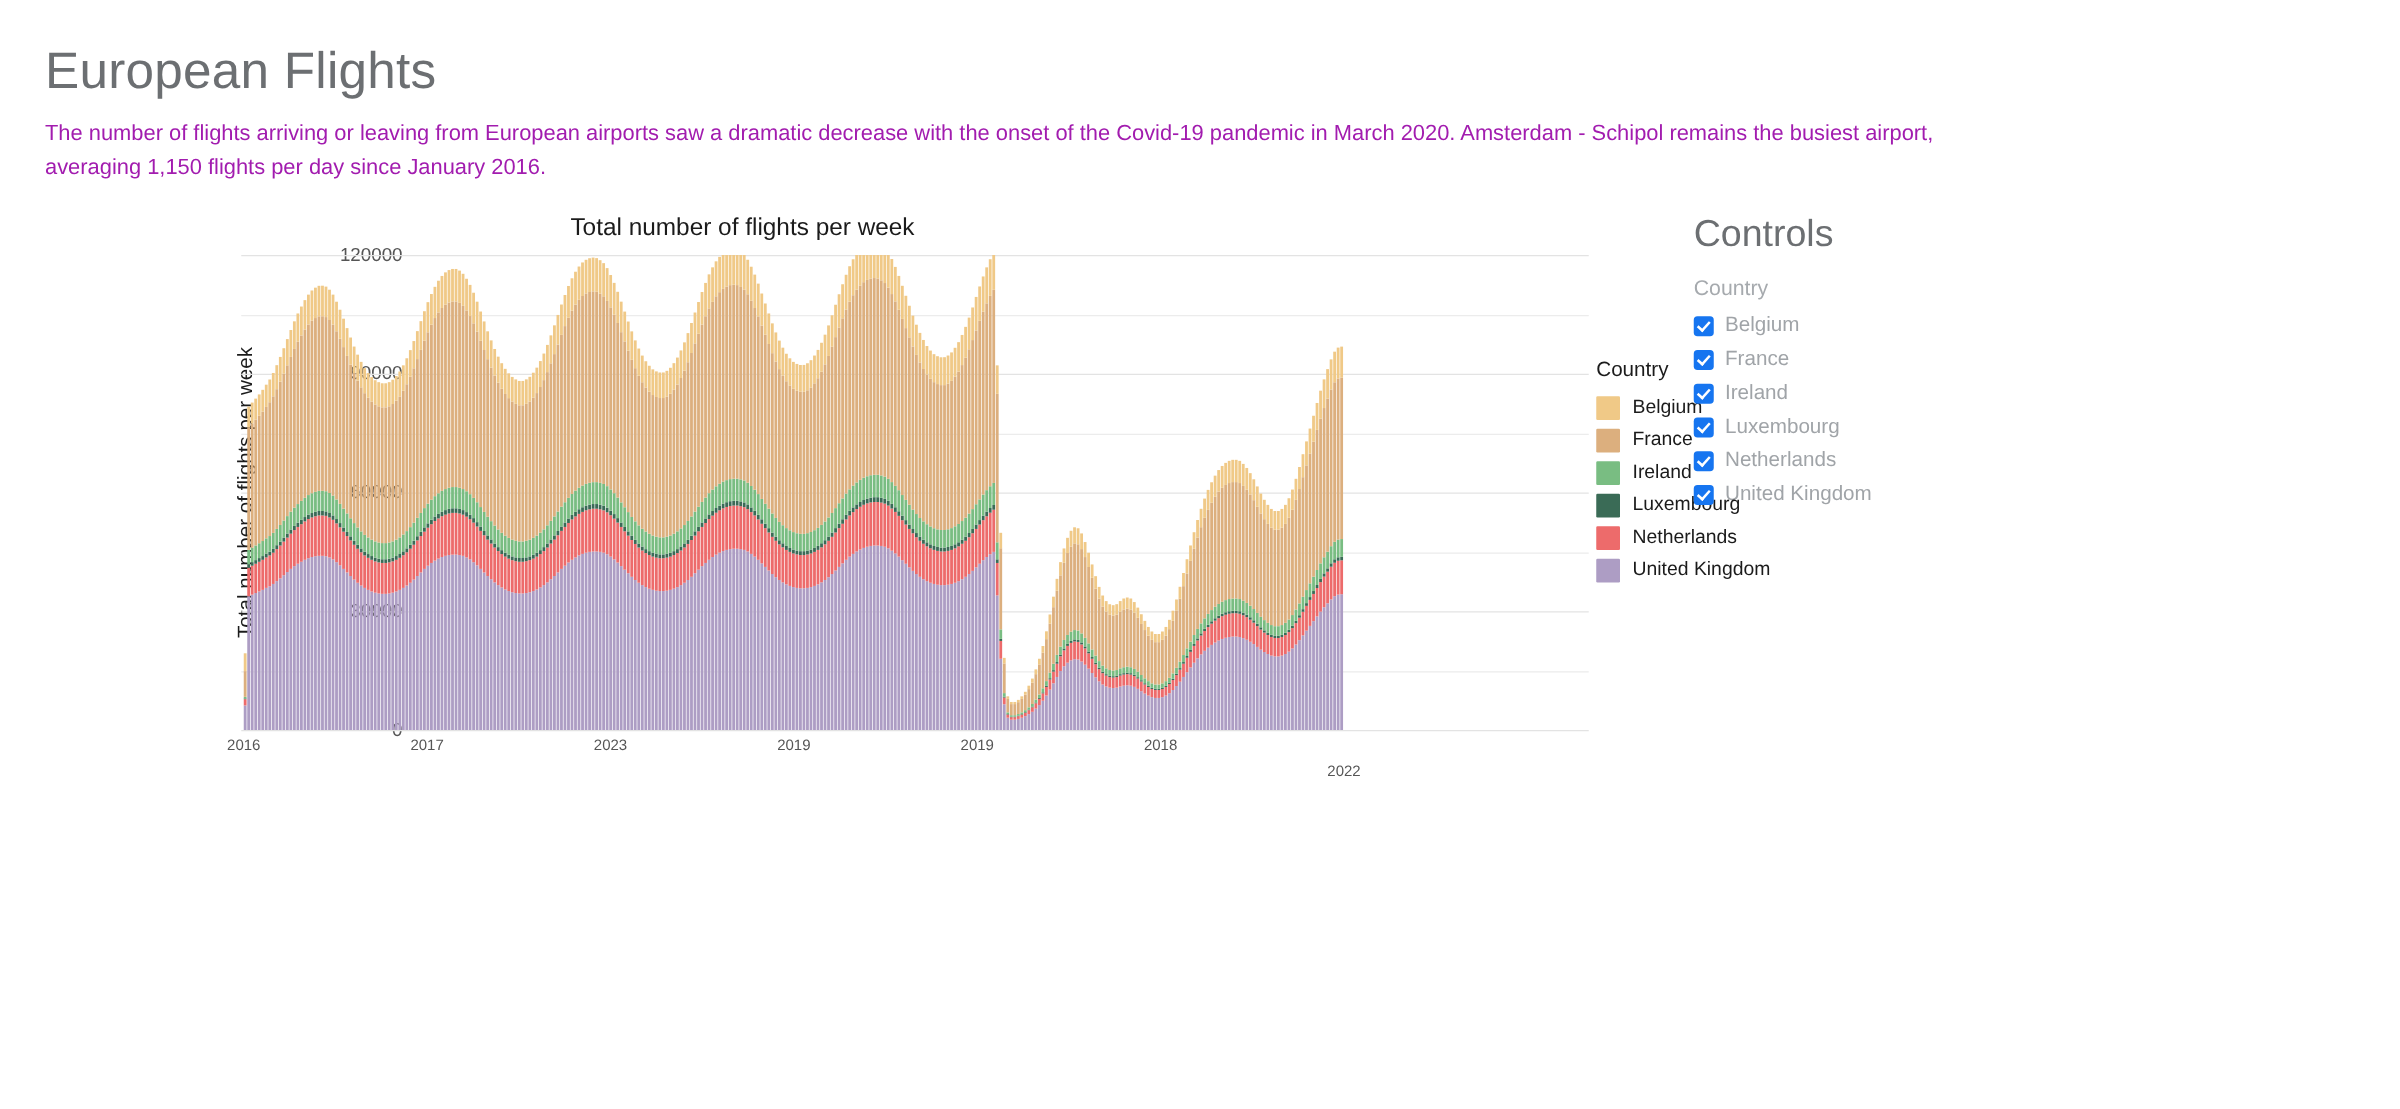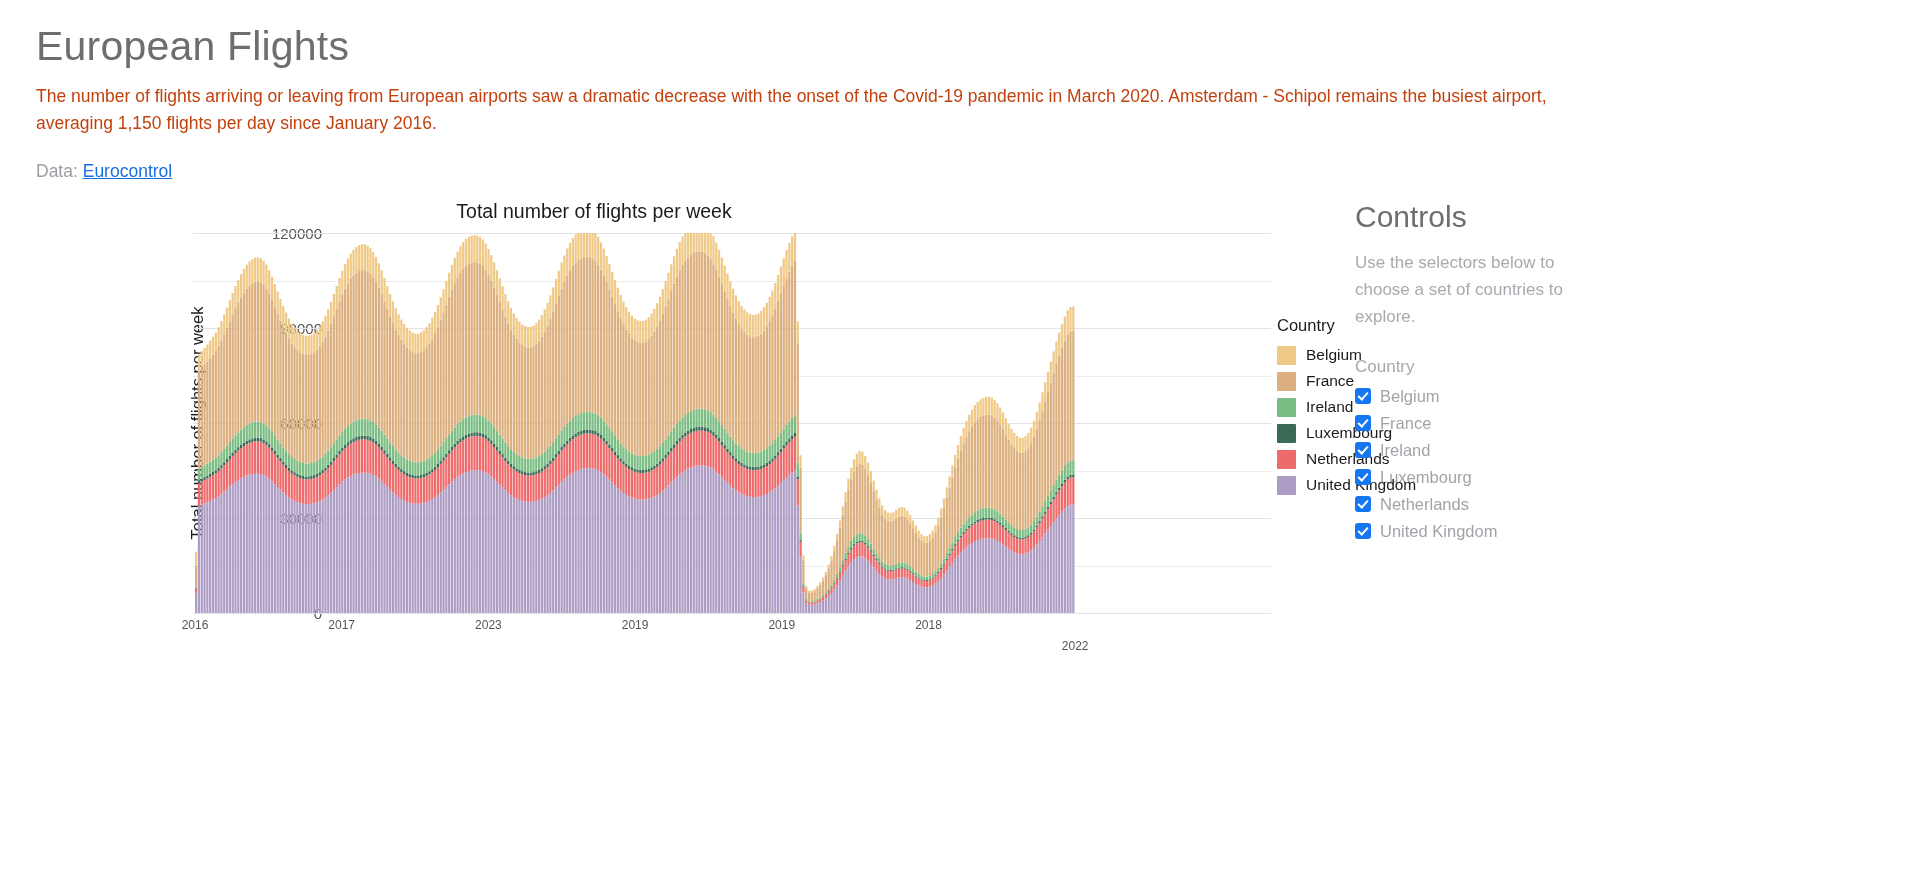--- a/index.html
+++ b/index.html
@@ -11,27 +11,27 @@
     overflow: hidden;
   }
 
   
   #page-header { padding: 22px 0 0 36px; }
   #app-title {
     font-size: 41px;
     font-weight: 300;
     color: #6c6f72;
     letter-spacing: 0.2px;
-    margin: 2px 0 14px 0;
+    margin: 12px 0 14px 0;
     line-height: 1.1;
   }
   #app-description {
     font-size: 17.5px;
     font-weight: 300;
-    color: #c2410c;
+    color: #a21caf;
     line-height: 1.55;
     max-width: 1530px;
     margin: 0 0 24px 0;
   }
   #data-source-line {
     font-size: 17.5px;
     font-weight: 300;
     color: #9a9ea2;
     margin: 0;
   }
@@ -199,21 +199,20 @@
     color: #a0a4a8;
     white-space: nowrap;
   }
 </style>
 </head>
 <body>
 
 <div id="page-header">
   <h1 id="app-title">European Flights</h1>
   <p id="app-description">The number of flights arriving or leaving from European airports saw a dramatic decrease with the onset of the Covid-19 pandemic in March 2020. Amsterdam - Schipol remains the busiest airport, averaging 1,150 flights per day since January 2016.</p>
-  <p id="data-source-line"><span>Data: </span><a id="data-source-link" href="#">Eurocontrol</a></p>
 </div>
 
 <div id="main-area">
 
   <div id="chart-panel">
     <div id="chart-title">Total number of flights per week</div>
 
     <div id="plot-wrap">
       <div id="y-axis-title">Total number of flights per week</div>
       <div id="y-ticks">
@@ -2165,21 +2164,20 @@
           <div class="legend-row">
             <span class="legend-swatch" style="background: rgb(173, 157, 196);"></span>
             <span class="legend-label">United Kingdom</span>
           </div>
         </div>
     </div>
   </div>
 
   <div id="controls-panel">
     <div id="controls-title">Controls</div>
-    <div id="controls-help">Use the selectors below to choose a set of countries to explore.</div>
     <div id="controls-group-label">Country</div>
     <div id="controls-checkboxes">
         <div class="check-row">
           <span class="checkbox" style="background: rgb(22, 117, 240);"></span>
           <span class="check-label">Belgium</span>
         </div>
         <div class="check-row">
           <span class="checkbox" style="background: rgb(22, 117, 240);"></span>
           <span class="check-label">France</span>
         </div>

